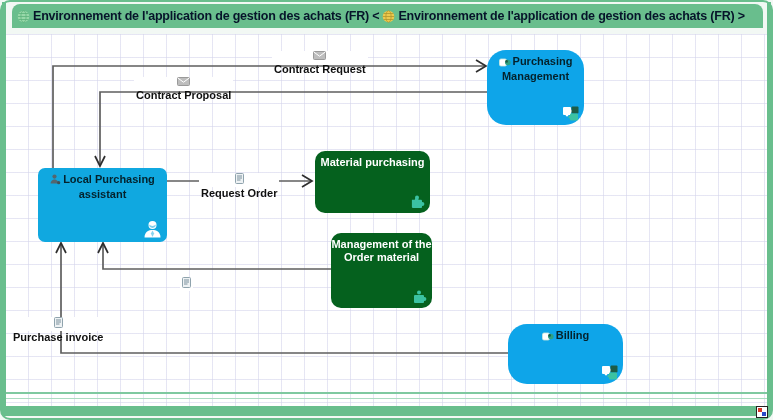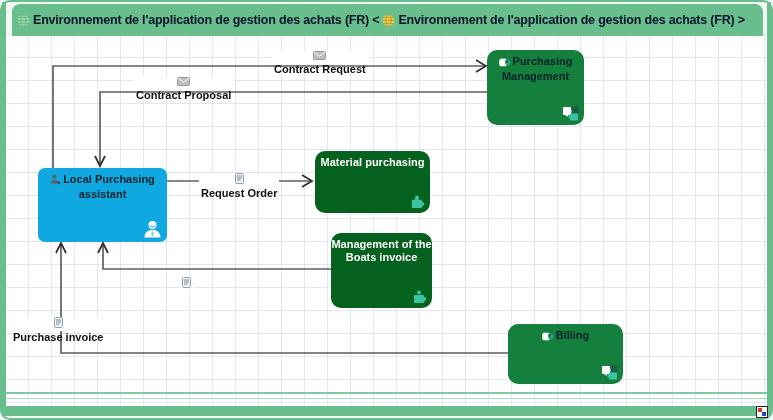--- a/index.html
+++ b/index.html
@@ -20,30 +20,30 @@
   }
   
   .frame-outline{position:absolute;inset:0;border:2px solid #69be8d;border-radius:10px;pointer-events:none;z-index:40;}
   .strip-left{position:absolute;left:2px;top:2px;bottom:12px;width:4px;background:#69be8d;z-index:40;}
   .strip-right{position:absolute;right:2px;top:2px;bottom:12px;width:4px;background:#69be8d;z-index:40;}
   .strip-bottom{position:absolute;left:2px;right:2px;bottom:4px;height:10px;background:#69be8d;z-index:40;}
   .inner-bottom-line{position:absolute;left:6px;right:6px;top:392px;height:2px;background:#7fc9a0;z-index:39;}
   .inner-bottom-line2{position:absolute;left:6px;right:6px;top:398px;height:1px;background:#aadcc0;z-index:39;}
   
   .header-band{
-    position:absolute;left:12px;right:10px;top:4px;height:32px;
+    position:absolute;left:12px;right:10px;top:4px;height:24px;
     background:#69be8d;border-radius:8px 8px 0 0;
     display:flex;align-items:center;gap:2px;padding:12px 4px;box-sizing:border-box;
     font-weight:bold;font-size:12.5px;color:#06142a;z-index:35;white-space:nowrap;
   }
   .header-band .seg{letter-spacing:-0.2px;}
   .hicon{display:inline-flex;width:13px;height:13px;flex:0 0 auto;margin:0 1px;}
   
   .node{position:absolute;border-radius:10px;z-index:10;box-sizing:border-box;}
-  .node.green{background:#15803d;}
+  .node.green{background:#0ea5e9;border-radius:19px;}
   .node.darkgreen{background:#05611e;}
   .node.blue{background:#10a8e0;border-radius:7px;}
   .node-label{
     width:100%;text-align:center;padding-top:5px;
     font-weight:bold;font-size:11px;line-height:13px;
   }
   .node-label.dark-text{color:#04222c;}
   .node-label.light-text{color:#ffffff;}
   .node-label .ic{display:inline-block;vertical-align:-2px;margin-right:2px;}
   .corner-ic{position:absolute;right:5px;bottom:4px;display:inline-flex;}
@@ -141,21 +141,21 @@
         <path d="M2,5 h3 a2,2 0 1 1 4,0 h3 v3 a2,2 0 1 0 0,4 v1 h-10 Z" fill="#3bc2a2" transform="scale(0.95)"></path>
         <circle cx="7" cy="2.6" r="2" fill="#3bc2a2"></circle>
         <circle cx="12.4" cy="9" r="2" fill="#3bc2a2"></circle>
         <rect x="2" y="5" width="10" height="8" rx="1" fill="#3bc2a2"></rect>
       </svg>
     </span>
   </div>
 
   <div class="node darkgreen" style="left:331px;top:233px;width:101px;height:75px">
     <div class="node-label light-text">
-      <span>Management of the Boats invoice</span>
+      <span>Management of the Order material</span>
     </div>
     <span class="corner-ic">
       <svg width="15" height="14" viewBox="0 0 15 14">
         <circle cx="7" cy="2.6" r="2" fill="#3bc2a2"></circle>
         <circle cx="12.4" cy="9" r="2" fill="#3bc2a2"></circle>
         <rect x="2" y="5" width="10" height="8" rx="1" fill="#3bc2a2"></rect>
       </svg>
     </span>
   </div>
 

